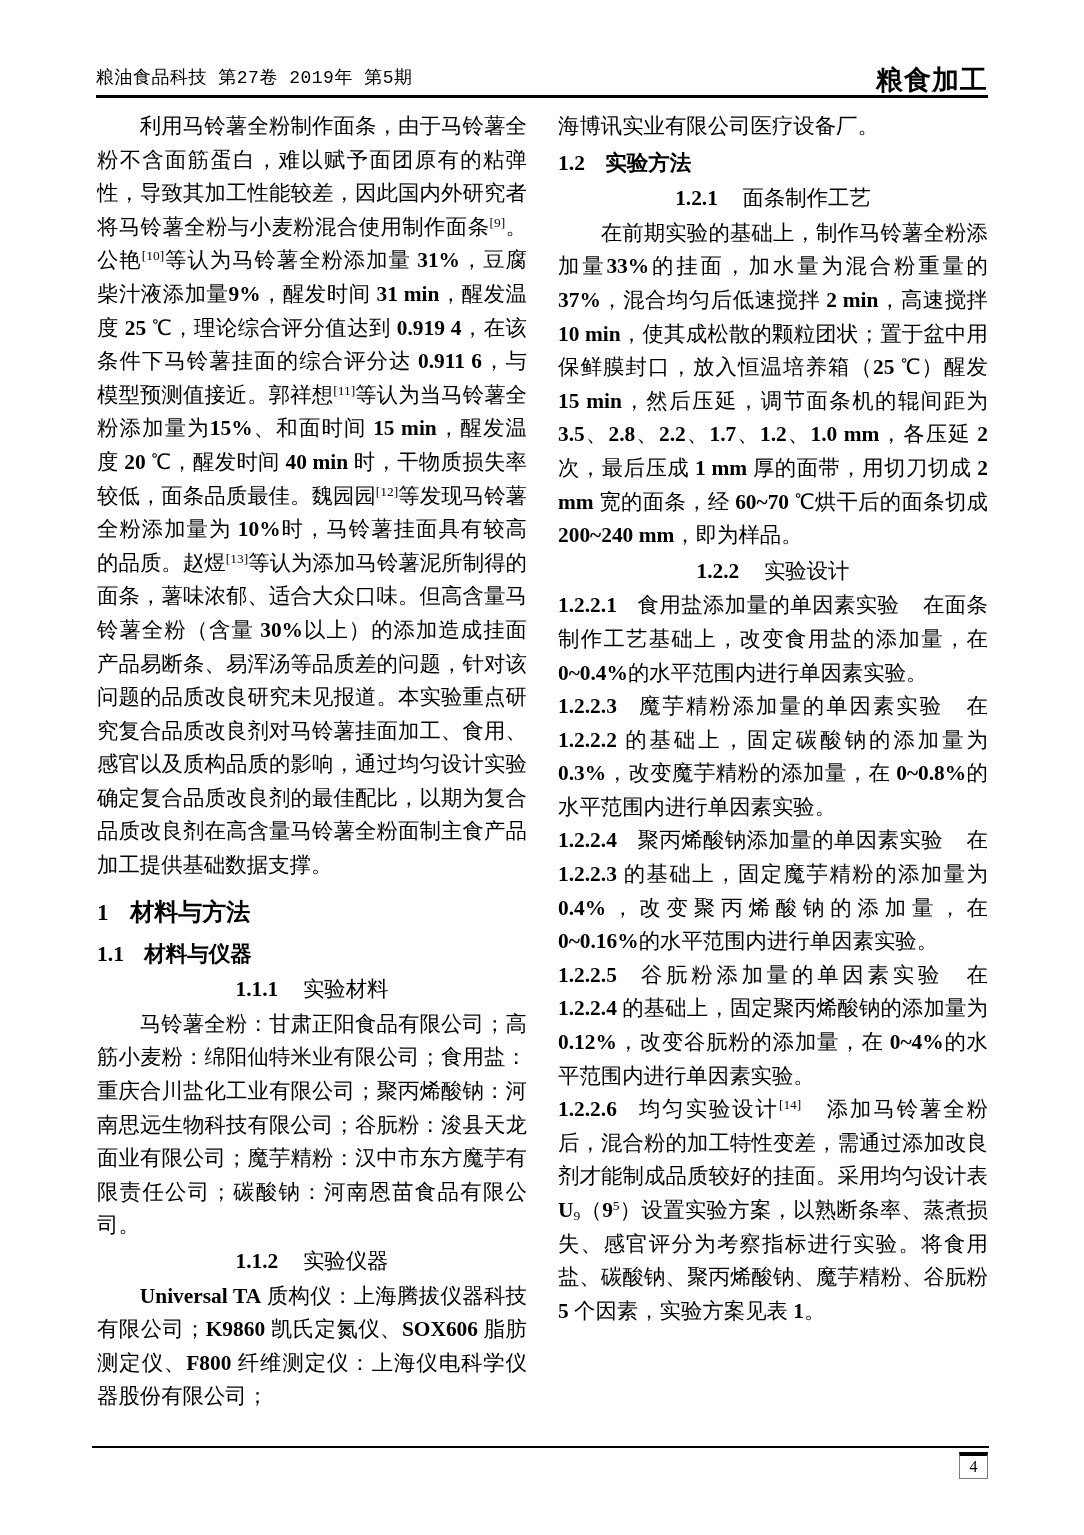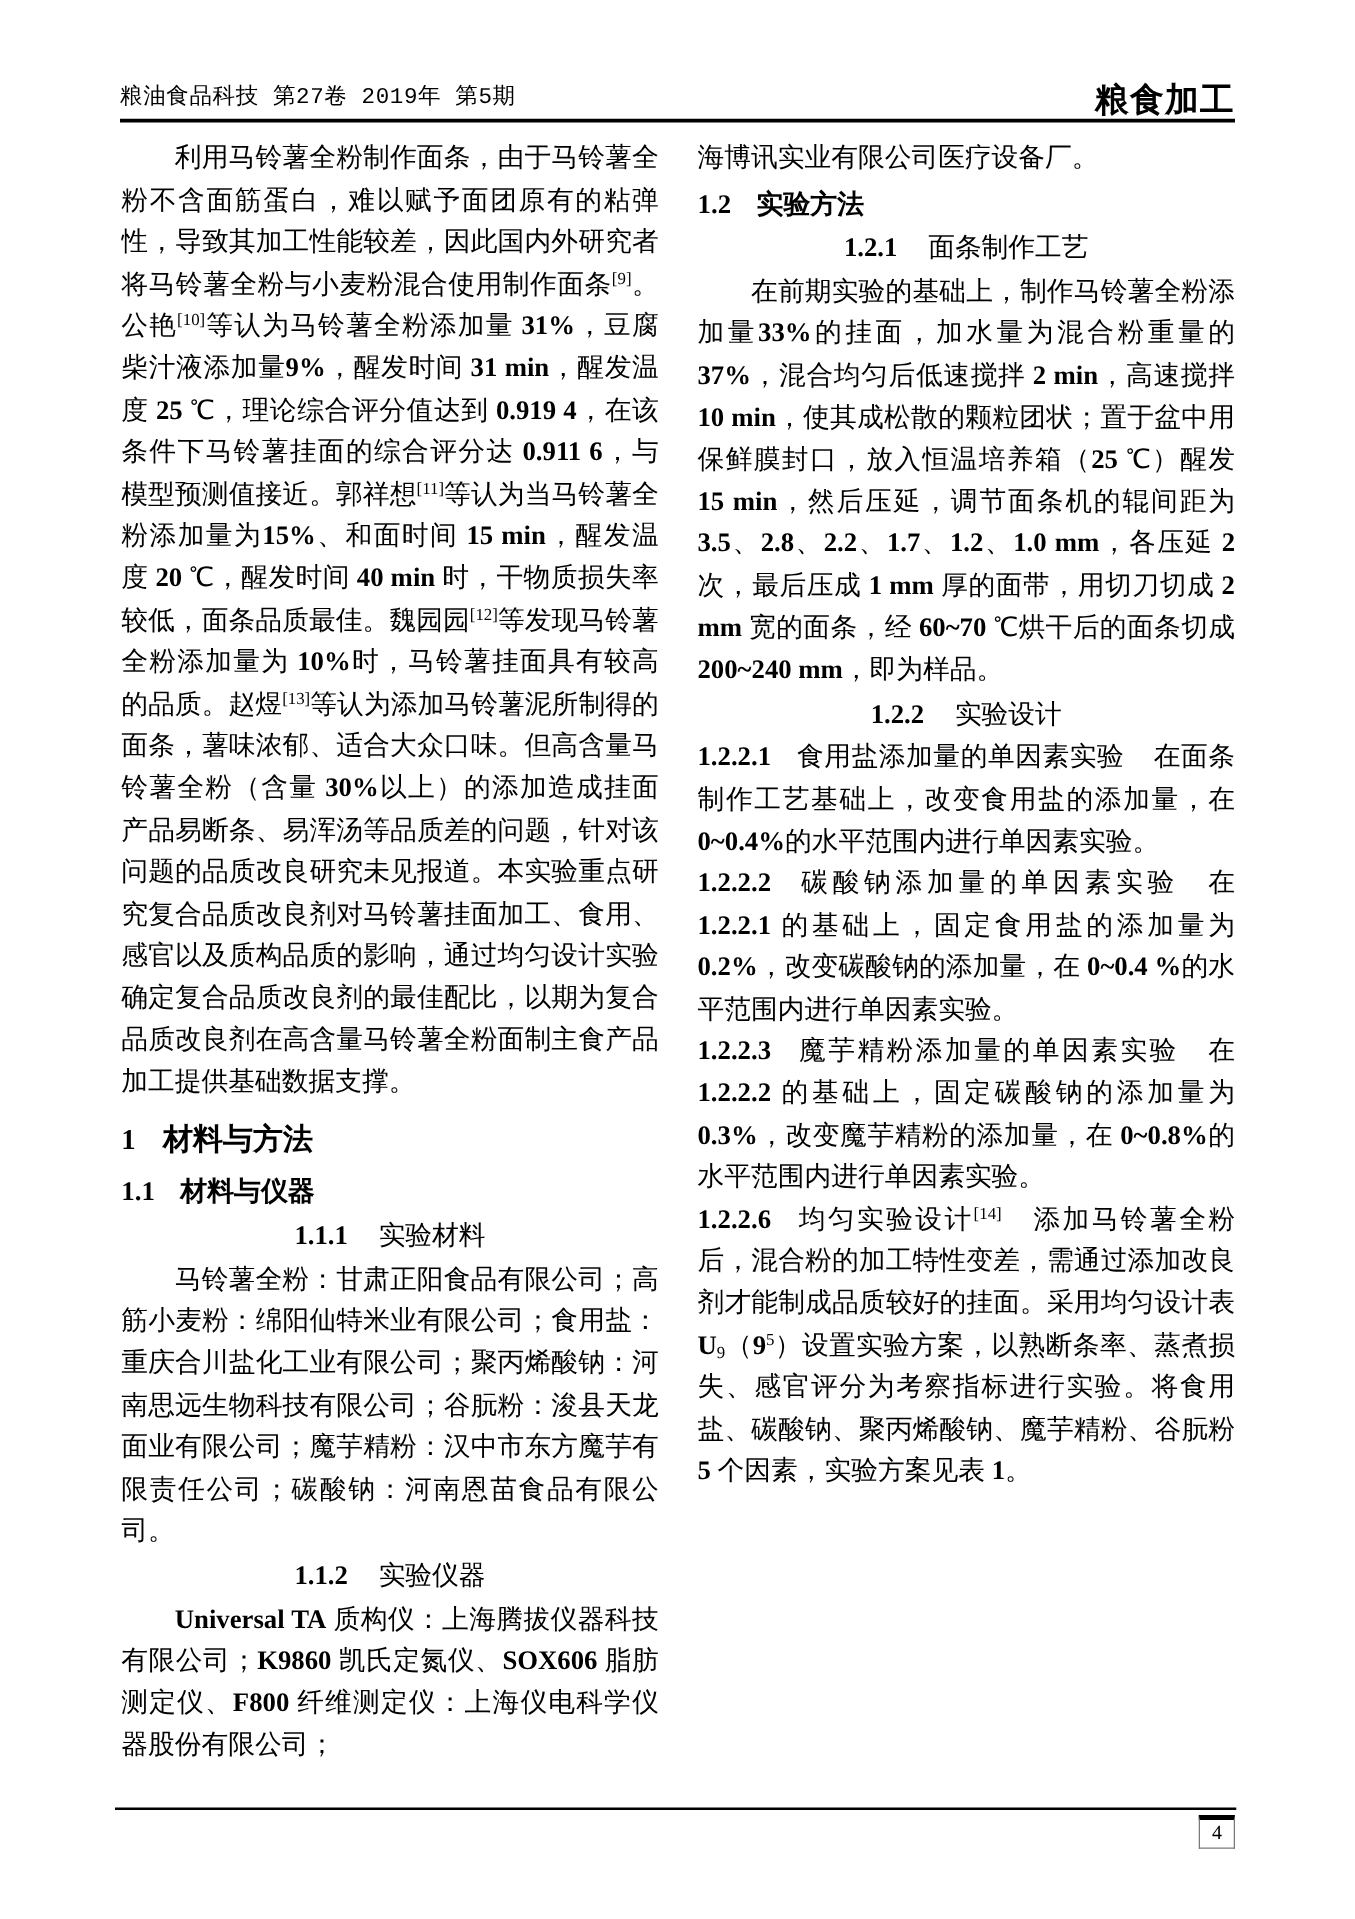--- a/index.html
+++ b/index.html
@@ -92,22 +92,23 @@
         <div class="h3"><span class="hnum">1.1.2</span><span class="htitle">实验仪器</span></div>
         <p class="para indent"><b class="bnum">Universal TA</b><span> 质构仪：上海腾拔仪器科技有限公司；</span><b class="bnum">K9860</b><span> 凯氏定氮仪、</span><b class="bnum">SOX606</b><span> 脂肪测定仪、</span><b class="bnum">F800</b><span> 纤维测定仪：上海仪电科学仪器股份有限公司；</span></p>
       </div>
     <div class="col" id="col-right">
         <p class="para"><span>海博讯实业有限公司医疗设备厂。</span></p>
         <div class="h2"><span class="hnum">1.2</span><span class="htitle">实验方法</span></div>
         <div class="h3"><span class="hnum">1.2.1</span><span class="htitle">面条制作工艺</span></div>
         <p class="para indent"><span>在前期实验的基础上，制作马铃薯全粉添加量</span><b class="bnum">33%</b><span>的挂面，加水量为混合粉重量的 </span><b class="bnum">37%</b><span>，混合均匀后低速搅拌 </span><b class="bnum">2 min</b><span>，高速搅拌 </span><b class="bnum">10 min</b><span>，使其成松散的颗粒团状；置于盆中用保鲜膜封口，放入恒温培养箱（</span><b class="bnum">25</b><span> ℃）醒发 </span><b class="bnum">15 min</b><span>，然后压延，调节面条机的辊间距为 </span><b class="bnum">3.5</b><span>、</span><b class="bnum">2.8</b><span>、</span><b class="bnum">2.2</b><span>、</span><b class="bnum">1.7</b><span>、</span><b class="bnum">1.2</b><span>、</span><b class="bnum">1.0 mm</b><span>，各压延 </span><b class="bnum">2</b><span> 次，最后压成 </span><b class="bnum">1 mm</b><span> 厚的面带，用切刀切成 </span><b class="bnum">2 mm</b><span> 宽的面条，经 </span><b class="bnum">60~70</b><span> ℃烘干后的面条切成 </span><b class="bnum">200~240 mm</b><span>，即为样品。</span></p>
         <div class="h3"><span class="hnum">1.2.2</span><span class="htitle">实验设计</span></div>
         <p class="para runin"><b class="rnum">1.2.2.1</b><span class="rtitlewrap"><span>食用盐添加量的单因素实验</span></span><span>在面条制作工艺基础上，改变食用盐的添加量，在 </span><b class="bnum">0~0.4%</b><span>的水平范围内进行单因素实验。</span></p>
-        <p class="para runin"><b class="rnum">1.2.2.2</b><span class="rtitlewrap"><span>碳酸钠添加量的单因素实验</span></span><span>在 </span><b class="bnum">1.2.2.1</b><span> 的基础上，固定食用盐的添加量为 </span><b class="bnum">0.2%</b><span>，改变碳酸钠的添加量，在 </span><b class="bnum">0~0.4 %</b><span>的水平范围内进行单因素实验。</span></p>
         <p class="para runin"><b class="rnum">1.2.2.3</b><span class="rtitlewrap"><span>魔芋精粉添加量的单因素实验</span></span><span>在 </span><b class="bnum">1.2.2.2</b><span> 的基础上，固定碳酸钠的添加量为 </span><b class="bnum">0.3%</b><span>，改变魔芋精粉的添加量，在 </span><b class="bnum">0~0.8%</b><span>的水平范围内进行单因素实验。</span></p>
+        <p class="para runin"><b class="rnum">1.2.2.4</b><span class="rtitlewrap"><span>聚丙烯酸钠添加量的单因素实验</span></span><span>在 </span><b class="bnum">1.2.2.3</b><span> 的基础上，固定魔芋精粉的添加量为 </span><b class="bnum">0.4%</b><span>，改变聚丙烯酸钠的添加量，在 </span><b class="bnum">0~0.16%</b><span>的水平范围内进行单因素实验。</span></p>
+        <p class="para runin"><b class="rnum">1.2.2.5</b><span class="rtitlewrap"><span>谷朊粉添加量的单因素实验</span></span><span>在 </span><b class="bnum">1.2.2.4</b><span> 的基础上，固定聚丙烯酸钠的添加量为 </span><b class="bnum">0.12%</b><span>，改变谷朊粉的添加量，在 </span><b class="bnum">0~4%</b><span>的水平范围内进行单因素实验。</span></p>
         <p class="para runin"><b class="rnum">1.2.2.6</b><span class="rtitlewrap"><span>均匀实验设计</span><sup class="ref">[14]</sup></span><span>添加马铃薯全粉后，混合粉的加工特性变差，需通过添加改良剂才能制成品质较好的挂面。采用均匀设计表 </span><b class="bnum">U</b><sub class="sb bnum">9</sub><span>（</span><b class="bnum">9</b><sup class="ref bnum">5</sup><span>）设置实验方案，以熟断条率、蒸煮损失、感官评分为考察指标进行实验。将食用盐、碳酸钠、聚丙烯酸钠、魔芋精粉、谷朊粉 </span><b class="bnum">5</b><span> 个因素，实验方案见表 </span><b class="bnum">1</b><span>。</span></p>
       </div>
   </div>
 
   <div class="footer-rule"></div>
   <div class="page-num-box">
     <span>4</span>
   </div>
 
 </div>

